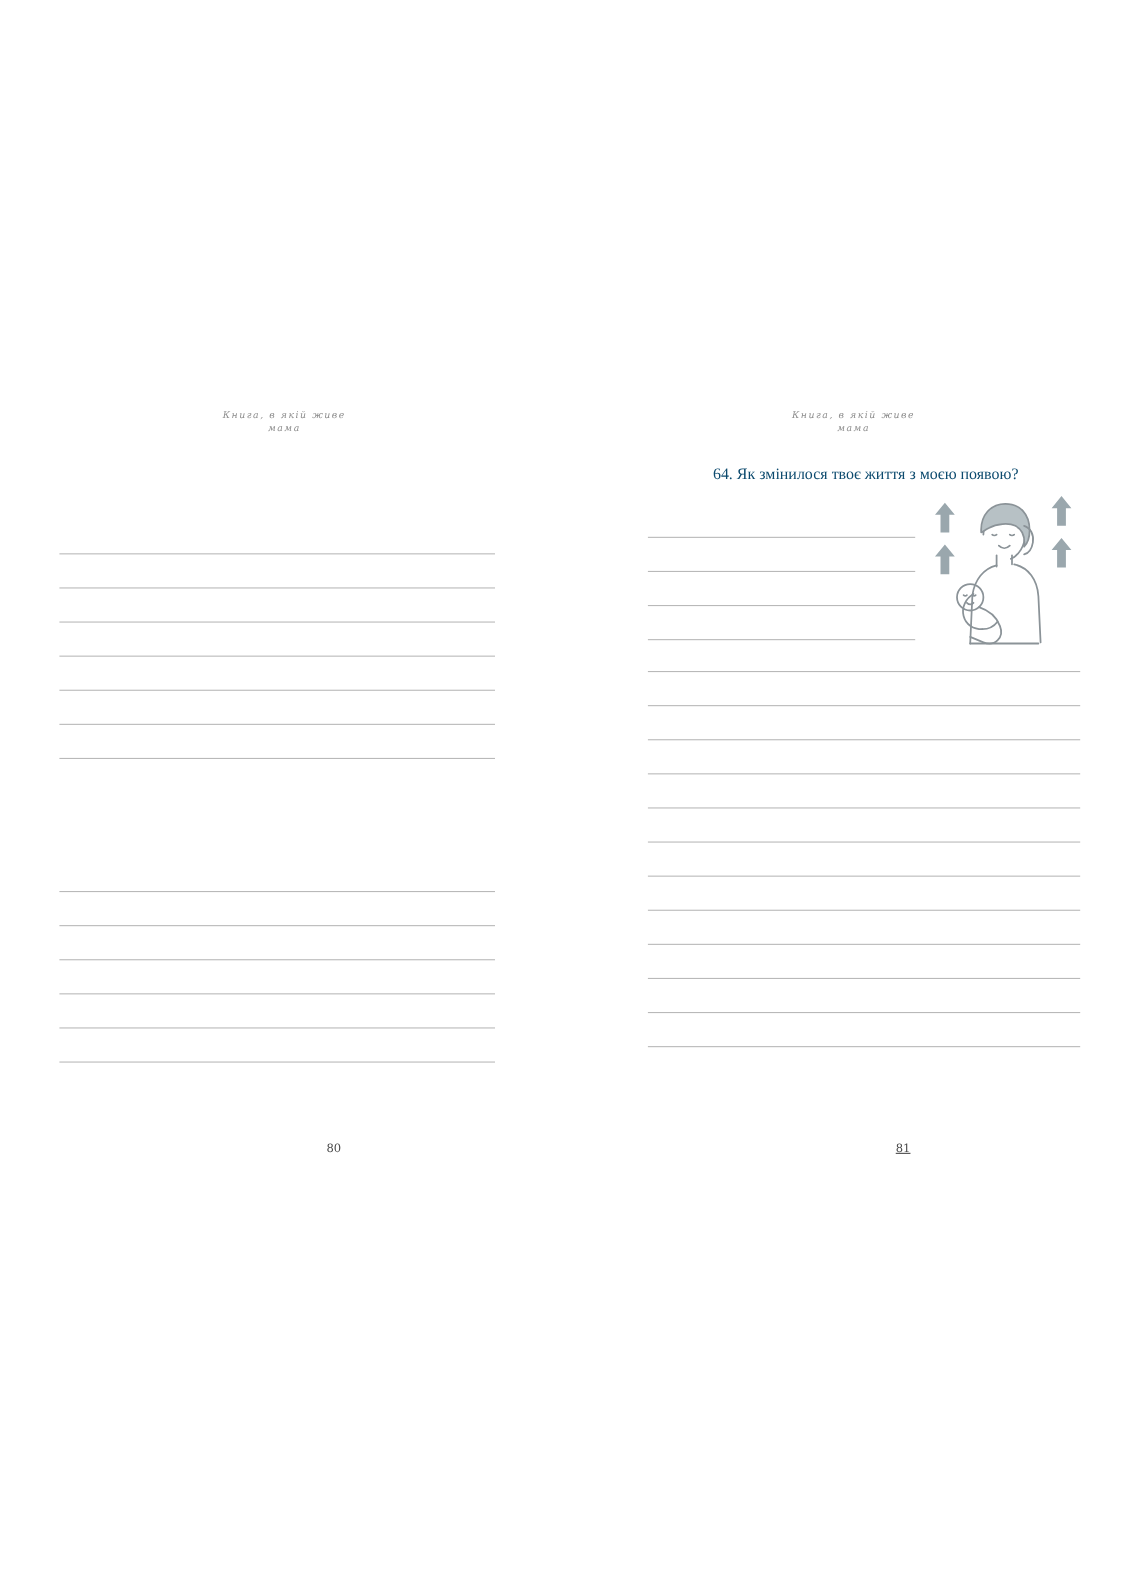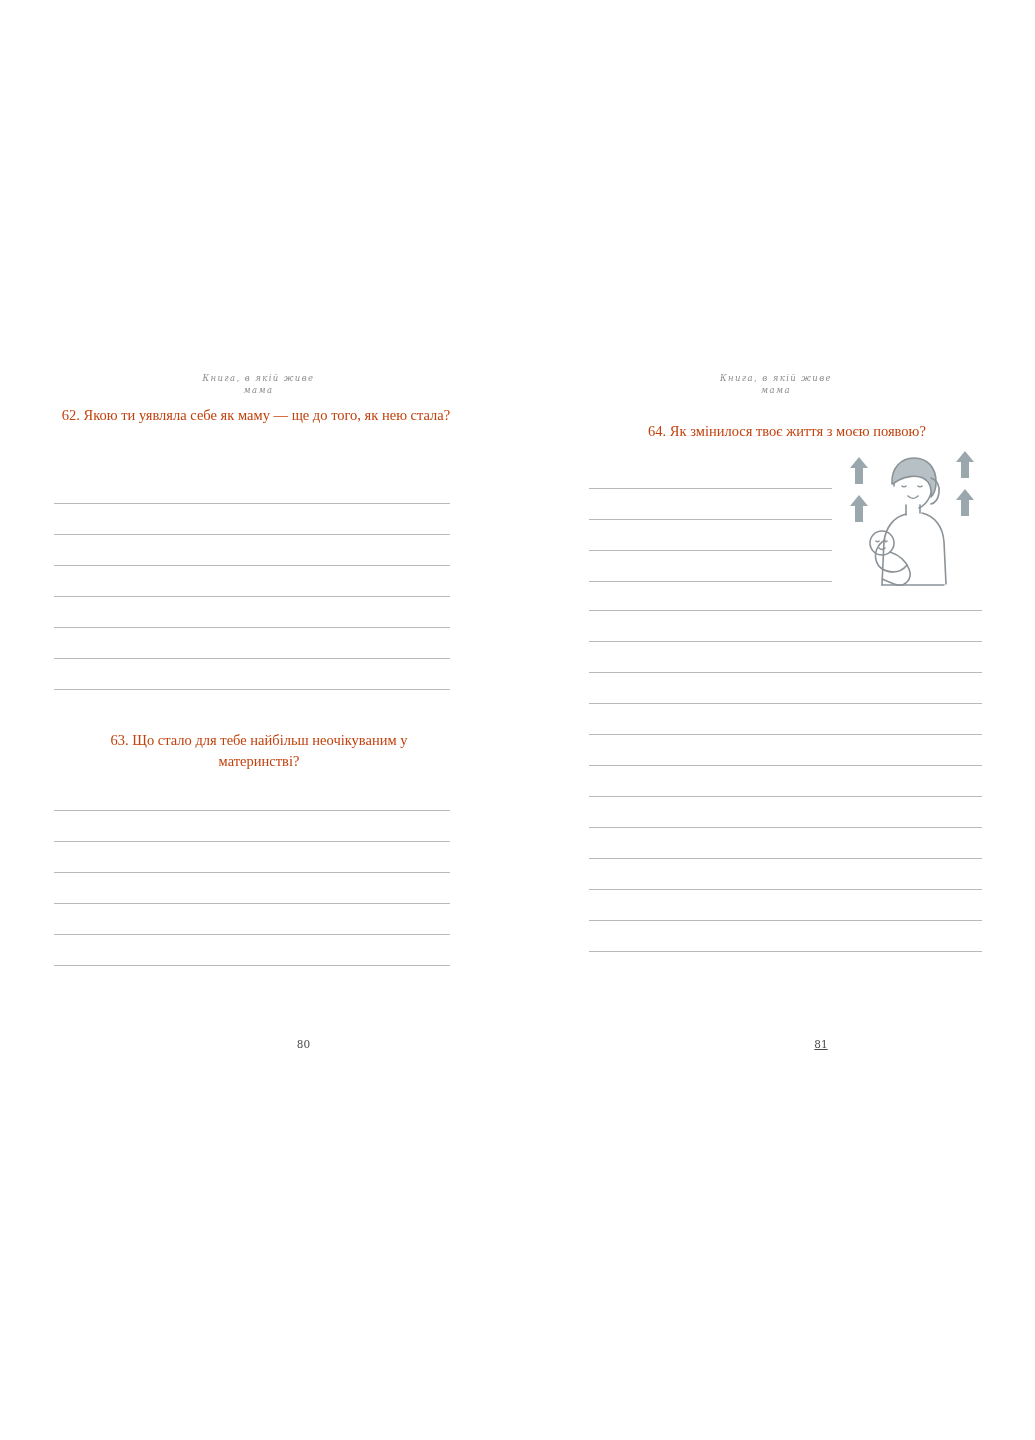--- a/index.html
+++ b/index.html
@@ -56,21 +56,21 @@
     font-size: 19px;
     font-weight: bold;
     color: #1a1a1a;
     margin-top: 14px;
     letter-spacing: 0.2px;
   }
 
   .question {
     text-align: center;
     font-size: 14.5px;
-    color: #c2410c;
+    color: #0c4a6e;
     line-height: 1.42;
     margin: 0 auto;
   }
 
   .q62 {
     width: 400px;
     margin-top: 8px;
     margin-left: 56px;
   }
 
@@ -150,33 +150,31 @@
 <div class="spread">
 
   <div class="page page-left">
 
     <div class="running-head">
       <span class="qtext">Книга, в якій живе</span>
       <span class="qtext">мама</span>
     </div>
 
 
-    <div class="question q62">62. Якою ти уявляла себе як маму — ще до того, як нею стала?</div>
 
     <div class="lines lines-62">
       <div class="line"></div>
       <div class="line"></div>
       <div class="line"></div>
       <div class="line"></div>
       <div class="line"></div>
       <div class="line"></div>
       <div class="line"></div>
     </div>
 
-    <div class="question q63" style="position:absolute; left:0; top:730px; width:370px; margin-left:74px;">63. Що стало для тебе найбільш неочікуваним у материнстві?</div>
 
     <div class="lines lines-63">
       <div class="line"></div>
       <div class="line"></div>
       <div class="line"></div>
       <div class="line"></div>
       <div class="line"></div>
       <div class="line"></div>
     </div>
 

